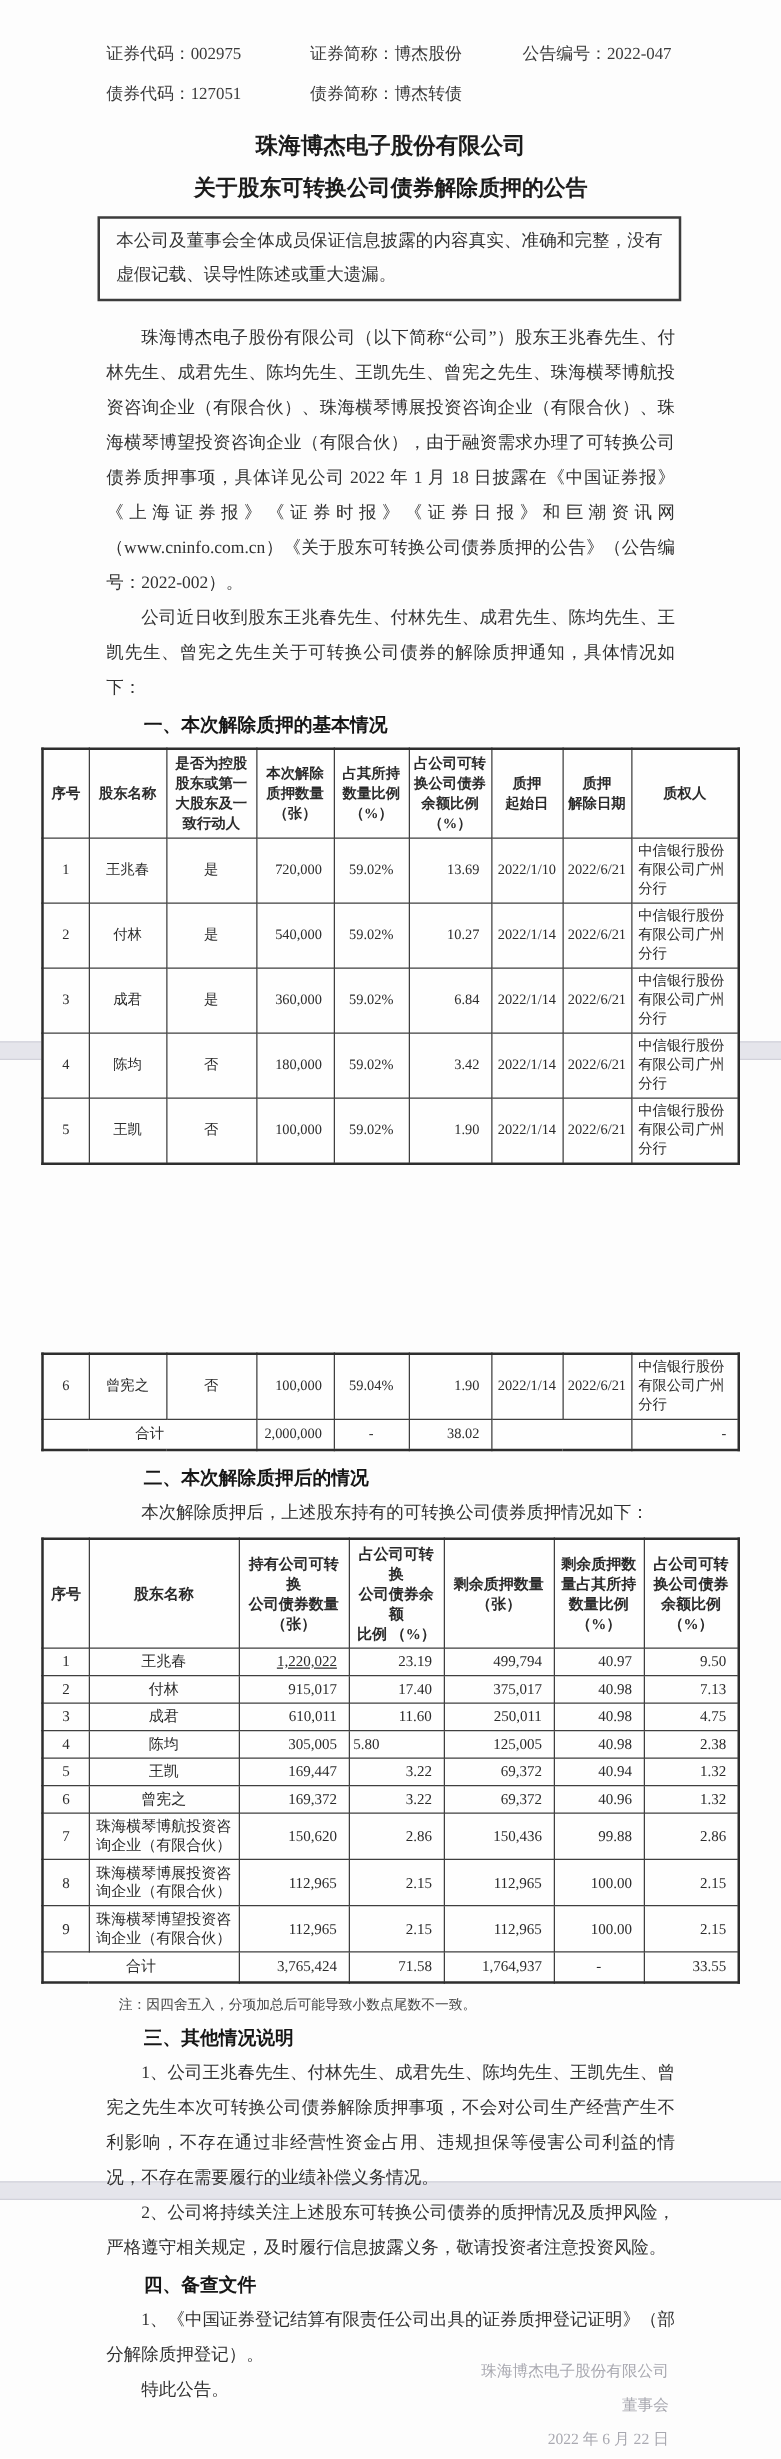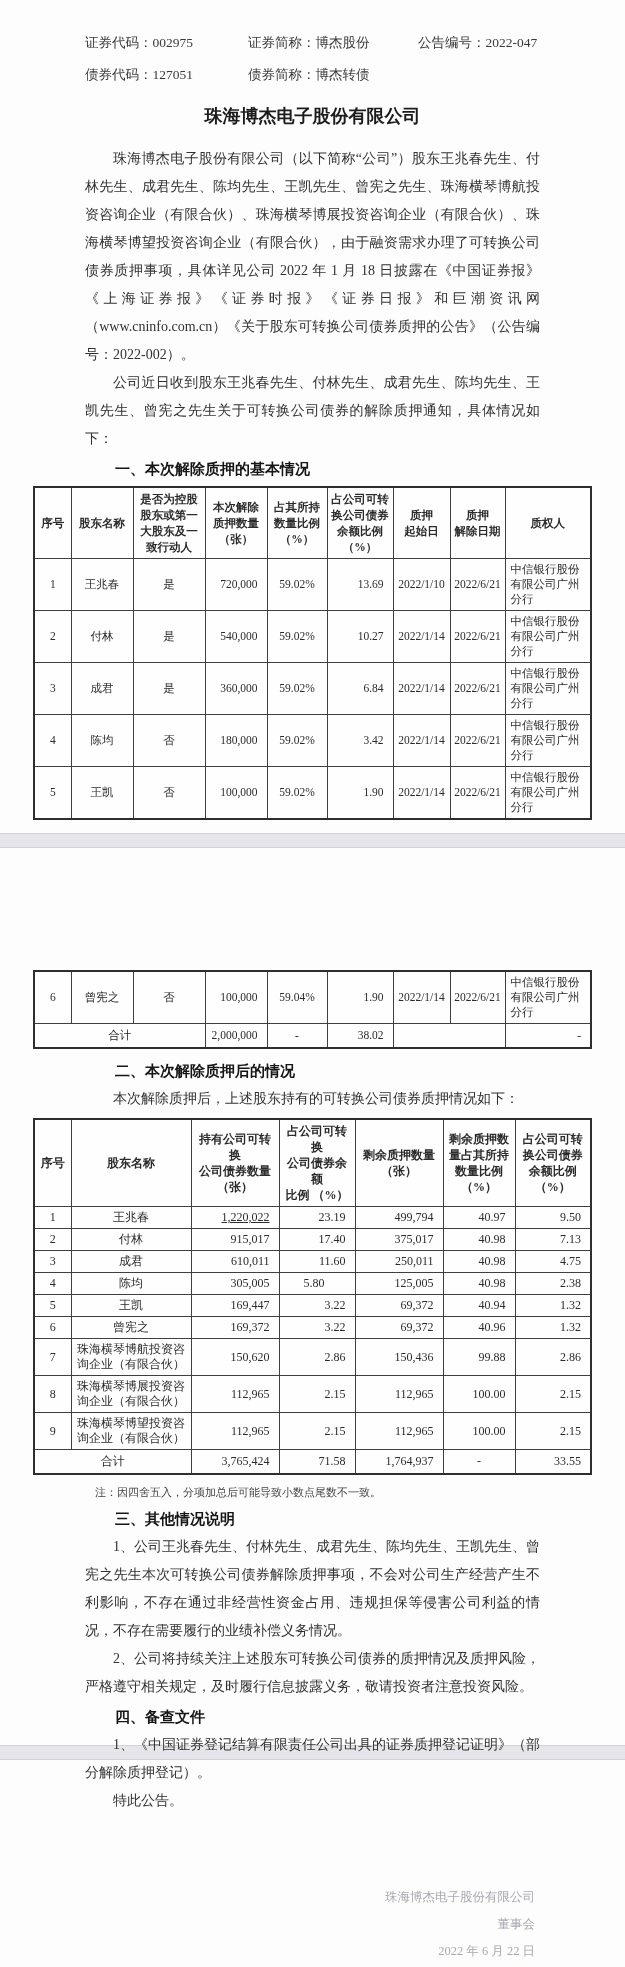--- a/index.html
+++ b/index.html
@@ -67,21 +67,23 @@
         <span class="c3">公告编号：2022-047</span>
       </div>
       <div class="code-row">
         <span class="c1">债券代码：127051</span>
         <span class="c2">债券简称：博杰转债</span>
         <span class="c3"></span>
       </div>
     </div>
 
     <div class="title title-1">珠海博杰电子股份有限公司</div>
-
+    <div class="title title-2">关于股东可转换公司债券解除质押的公告</div>
+
+    <div class="disclaimer">本公司及董事会全体成员保证信息披露的内容真实、准确和完整，没有虚假记载、误导性陈述或重大遗漏。</div>
 
     <p class="para p-intro1">珠海博杰电子股份有限公司（以下简称“公司”）股东王兆春先生、付林先生、成君先生、陈均先生、王凯先生、曾宪之先生、珠海横琴博航投资咨询企业（有限合伙）、珠海横琴博展投资咨询企业（有限合伙）、珠海横琴博望投资咨询企业（有限合伙），由于融资需求办理了可转换公司债券质押事项，具体详见公司 2022 年 1 月 18 日披露在《中国证券报》《上海证券报》《证券时报》《证券日报》和巨潮资讯网（www.cninfo.com.cn）《关于股东可转换公司债券质押的公告》（公告编号：2022-002）。</p>
     <p class="para">公司近日收到股东王兆春先生、付林先生、成君先生、陈均先生、王凯先生、曾宪之先生关于可转换公司债券的解除质押通知，具体情况如下：</p>
 
     <div class="heading h-1">一、本次解除质押的基本情况</div>
 
     <table class="dtable t1">
       <colgroup>
         <col style="width:37px">
           <col style="width:62px">
@@ -274,21 +276,21 @@
             <td style="text-align: right; padding-right: 9px;">610,011</td>
             <td style="text-align: right; padding-right: 9px;">11.60</td>
             <td style="text-align: right; padding-right: 9px;">250,011</td>
             <td style="text-align: right; padding-right: 9px;">40.98</td>
             <td style="text-align: right; padding-right: 9px;">4.75</td>
           </tr>
           <tr>
             <td style="text-align: center;">4</td>
             <td style="text-align: center;">陈均</td>
             <td style="text-align: right; padding-right: 9px;">305,005</td>
-            <td style="text-align: center; padding-right: 9px;">5.80</td>
+            <td style="text-align: left; padding-right: 9px;">5.80</td>
             <td style="text-align: right; padding-right: 9px;">125,005</td>
             <td style="text-align: right; padding-right: 9px;">40.98</td>
             <td style="text-align: right; padding-right: 9px;">2.38</td>
           </tr>
           <tr>
             <td style="text-align: center;">5</td>
             <td style="text-align: center;">王凯</td>
             <td style="text-align: right; padding-right: 9px;">169,447</td>
             <td style="text-align: right; padding-right: 9px;">3.22</td>
             <td style="text-align: right; padding-right: 9px;">69,372</td>

